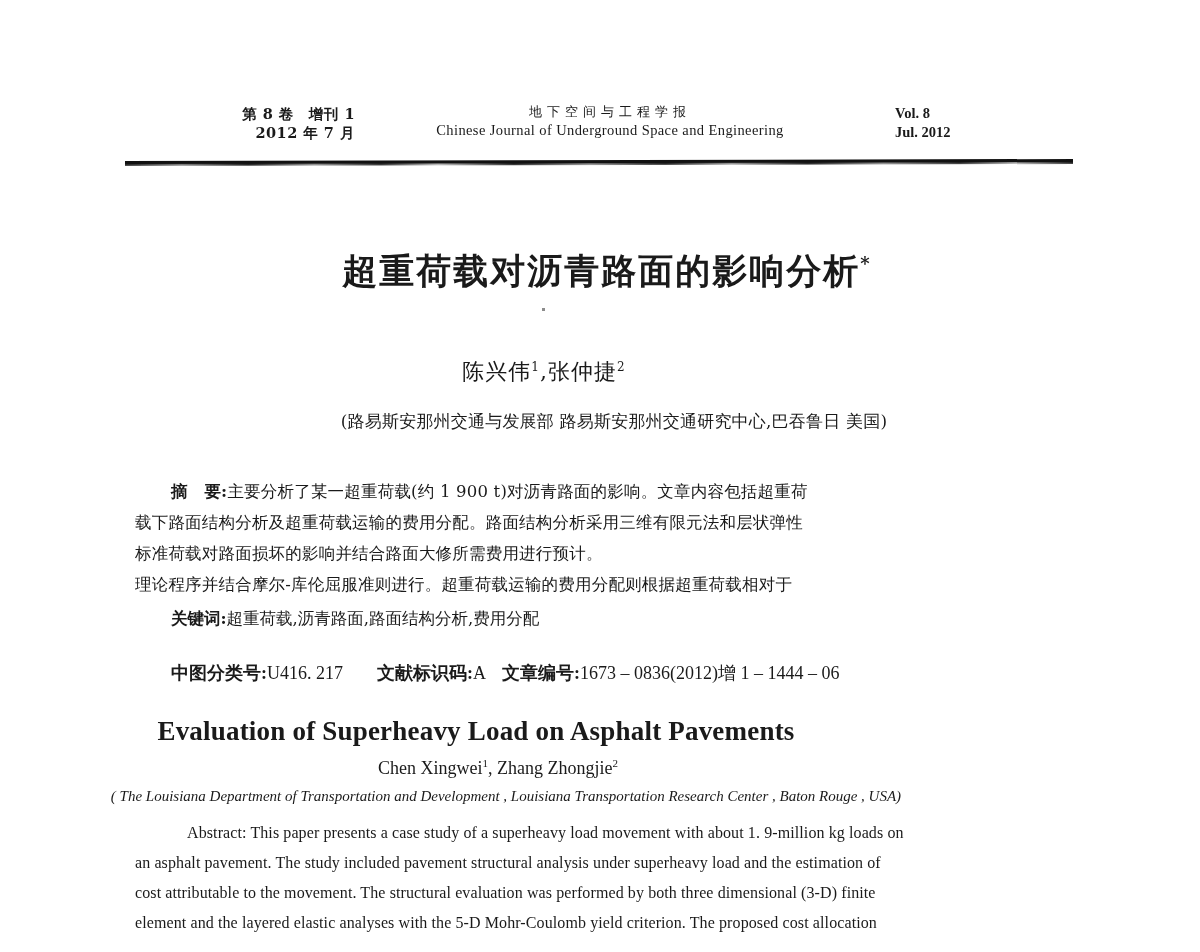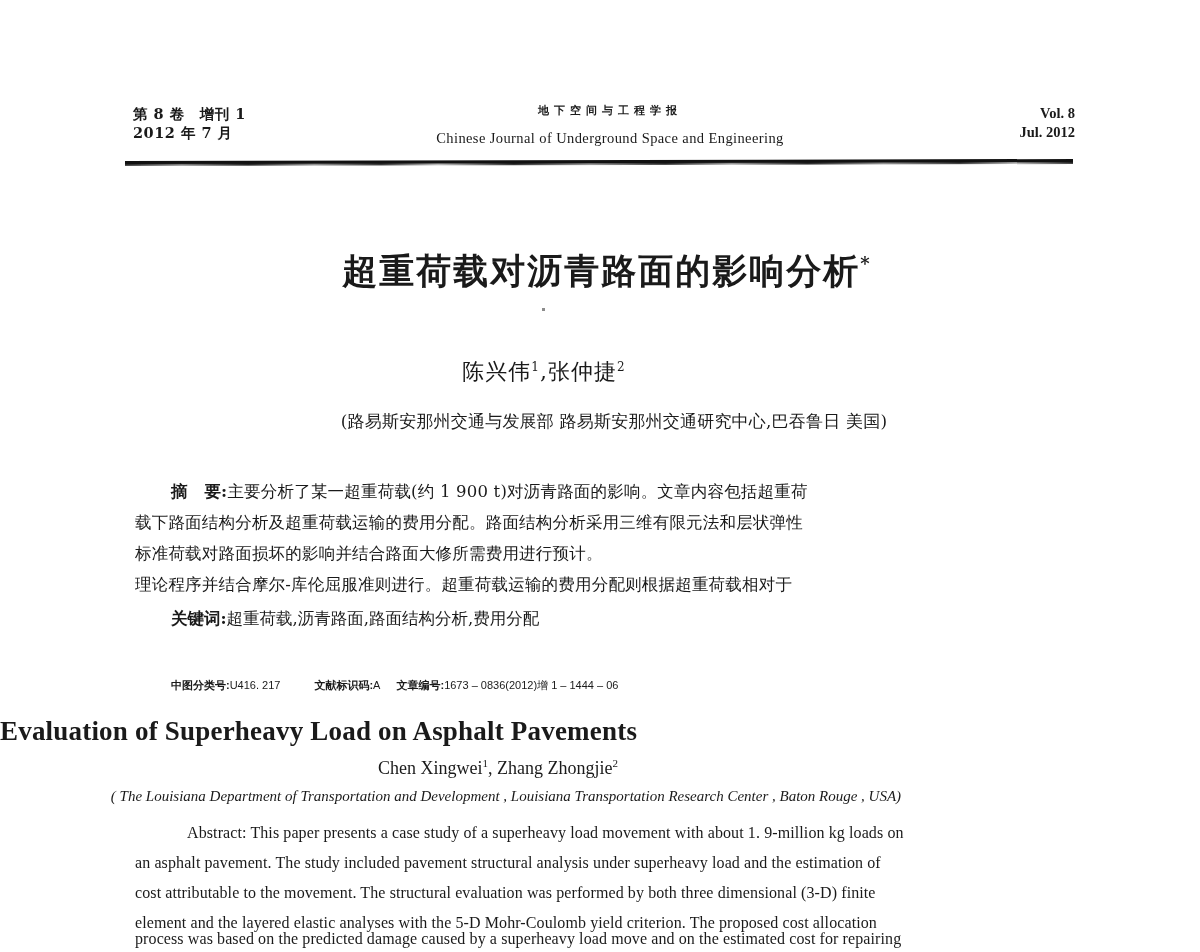--- a/index.html
+++ b/index.html
@@ -27,62 +27,62 @@
   
   .masthead {
     position: absolute;
     left: 125px;
     top: 104px;
     width: 950px;
     height: 48px;
   }
   .mast-left {
     position: absolute;
-    left: 8px;
+    left: 0;
     top: 0;
     width: 230px;
-    text-align: left;
+    text-align: right;
     line-height: 1.32;
   }
   .mast-center {
     position: absolute;
     left: 250px;
     top: 0;
     width: 470px;
     text-align: center;
     line-height: 1.30;
   }
   .mast-right {
     position: absolute;
     right: 0;
     top: 0;
     width: 180px;
-    text-align: right;
+    text-align: left;
     line-height: 1.32;
   }
   .mast-cn {
     font-family: "DejaVu Serif", "Liberation Serif", serif;
     font-weight: bold;
     font-size: 14.5px;
     letter-spacing: 0.5px;
     white-space: nowrap;
   }
   .mast-journal-cn {
     font-family: "DejaVu Serif", "Liberation Serif", serif;
-    font-weight: bold;
-    font-size: 11px;
+    font-weight: normal;
+    font-size: 13px;
     letter-spacing: 5px;
     white-space: nowrap;
   }
   .mast-journal-en {
     font-family: "Liberation Serif", serif;
     font-size: 14.5px;
     letter-spacing: 0.4px;
     white-space: nowrap;
-    margin-top: 11px;
+    margin-top: 0;
   }
   .mast-en {
     font-family: "Liberation Serif", serif;
     font-weight: bold;
     font-size: 14.5px;
     white-space: nowrap;
   }
 
   
   .rule {
@@ -192,38 +192,38 @@
     padding-left: 36px;
     font-family: "DejaVu Serif", "Liberation Serif", serif;
     font-size: 16.5px;
     white-space: nowrap;
   }
   .kw-line b { font-weight: bold; }
 
   .clc-line {
     position: absolute;
     left: 135px;
-    top: 678px;
+    top: 661px;
     width: 895px;
     padding-left: 36px;
-    font-family: Liberation Sans, sans-serif;
-    font-size: 11px;
+    font-family: Liberation Serif, serif;
+    font-size: 18px;
     white-space: nowrap;
   }
   .clc-line b { font-weight: bold; }
   .clc-gap { display: inline-block; width: 34px; }
   .clc-gap-sm { display: inline-block; width: 16px; }
 
   
   .title-en {
     position: absolute;
     left: 0;
     top: 716px;
     width: 952px;
-    text-align: left;
+    text-align: center;
     font-family: "Liberation Serif", serif;
     font-weight: bold;
     font-size: 27px;
     letter-spacing: 0.2px;
     white-space: nowrap;
   }
   .authors-en {
     position: absolute;
     left: 0;
     top: 757px;
@@ -332,17 +332,14 @@
   <div class="affil-en">( The Louisiana Department of Transportation and Development , Louisiana Transportation Research Center , Baton Rouge , USA)</div>
 
   <div class="en-block">
     <div class="en-line indent"><span class="en-label">Abstract:</span>
       <span>This paper presents a case study of a superheavy load movement with about 1. 9-million kg loads on</span></div>
     <div class="en-line">an asphalt pavement. The study included pavement structural analysis under superheavy load and the estimation of</div>
     <div class="en-line">cost attributable to the movement. The structural evaluation was performed by both three dimensional (3-D) finite</div>
     <div class="en-line">element and the layered elastic analyses with the 5-D Mohr-Coulomb yield criterion. The proposed cost allocation</div>
   </div>
 
-  <div class="clip-last">
-    <div class="en-line">process was based on the predicted damage caused by a superheavy load move and on the estimated cost for repairing</div>
-  </div>
 
 </div>
 
 </body></html>

